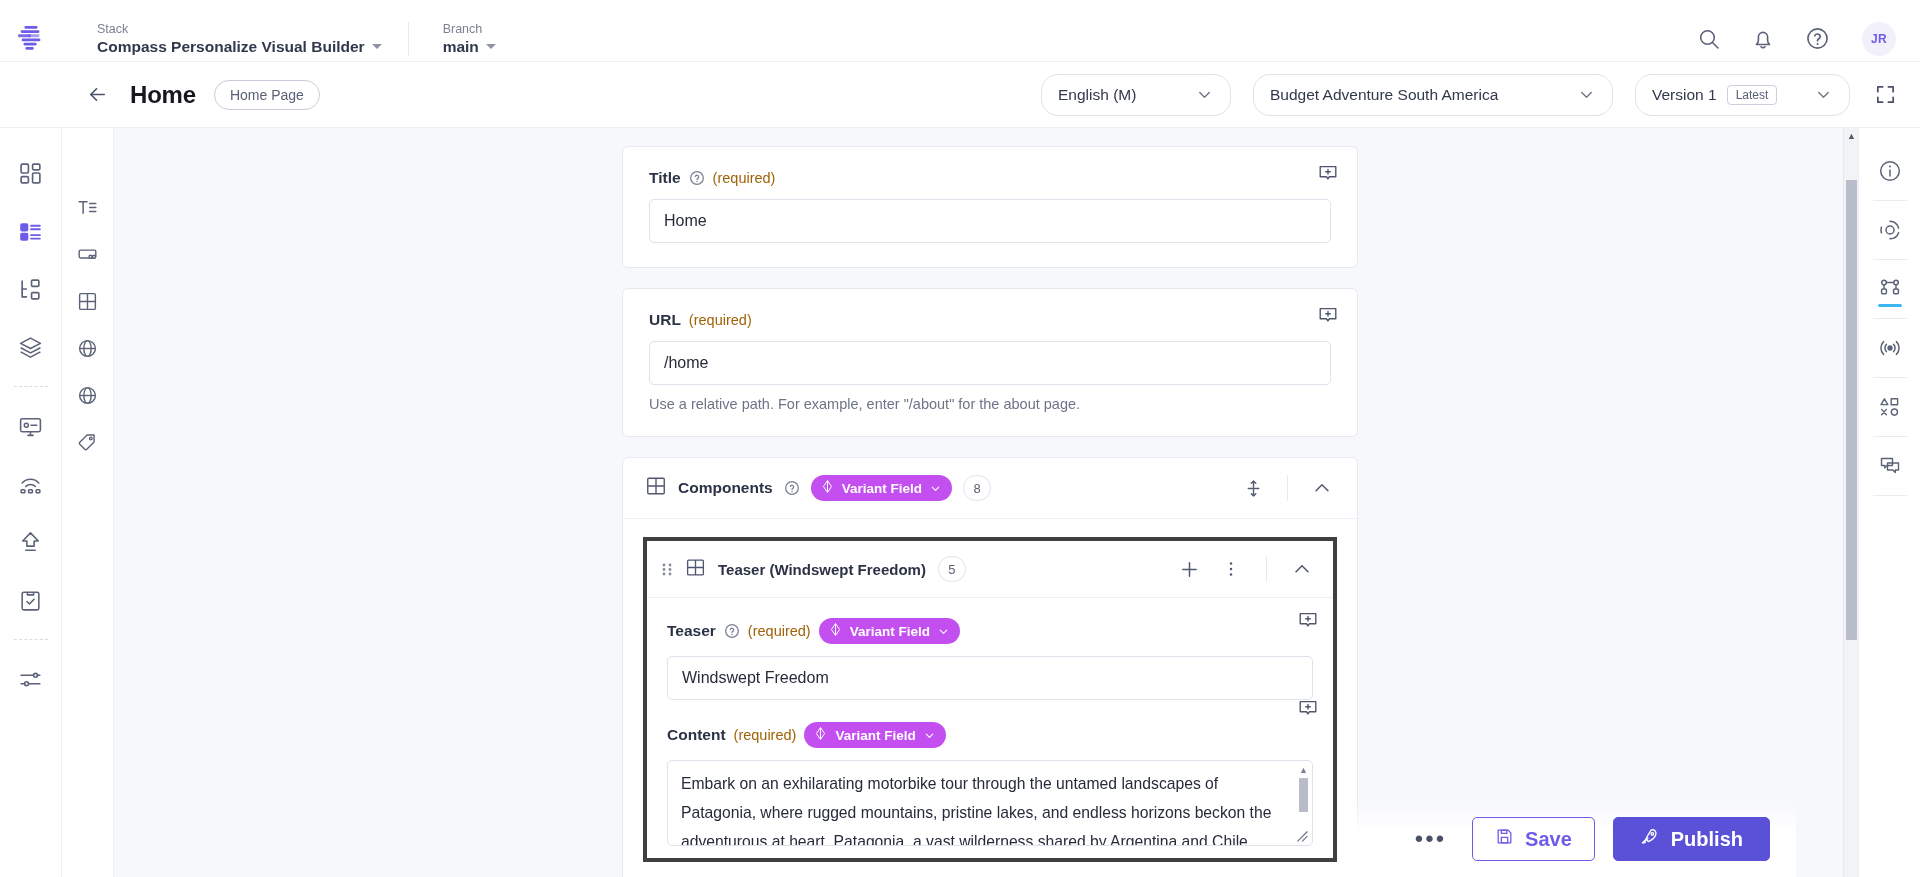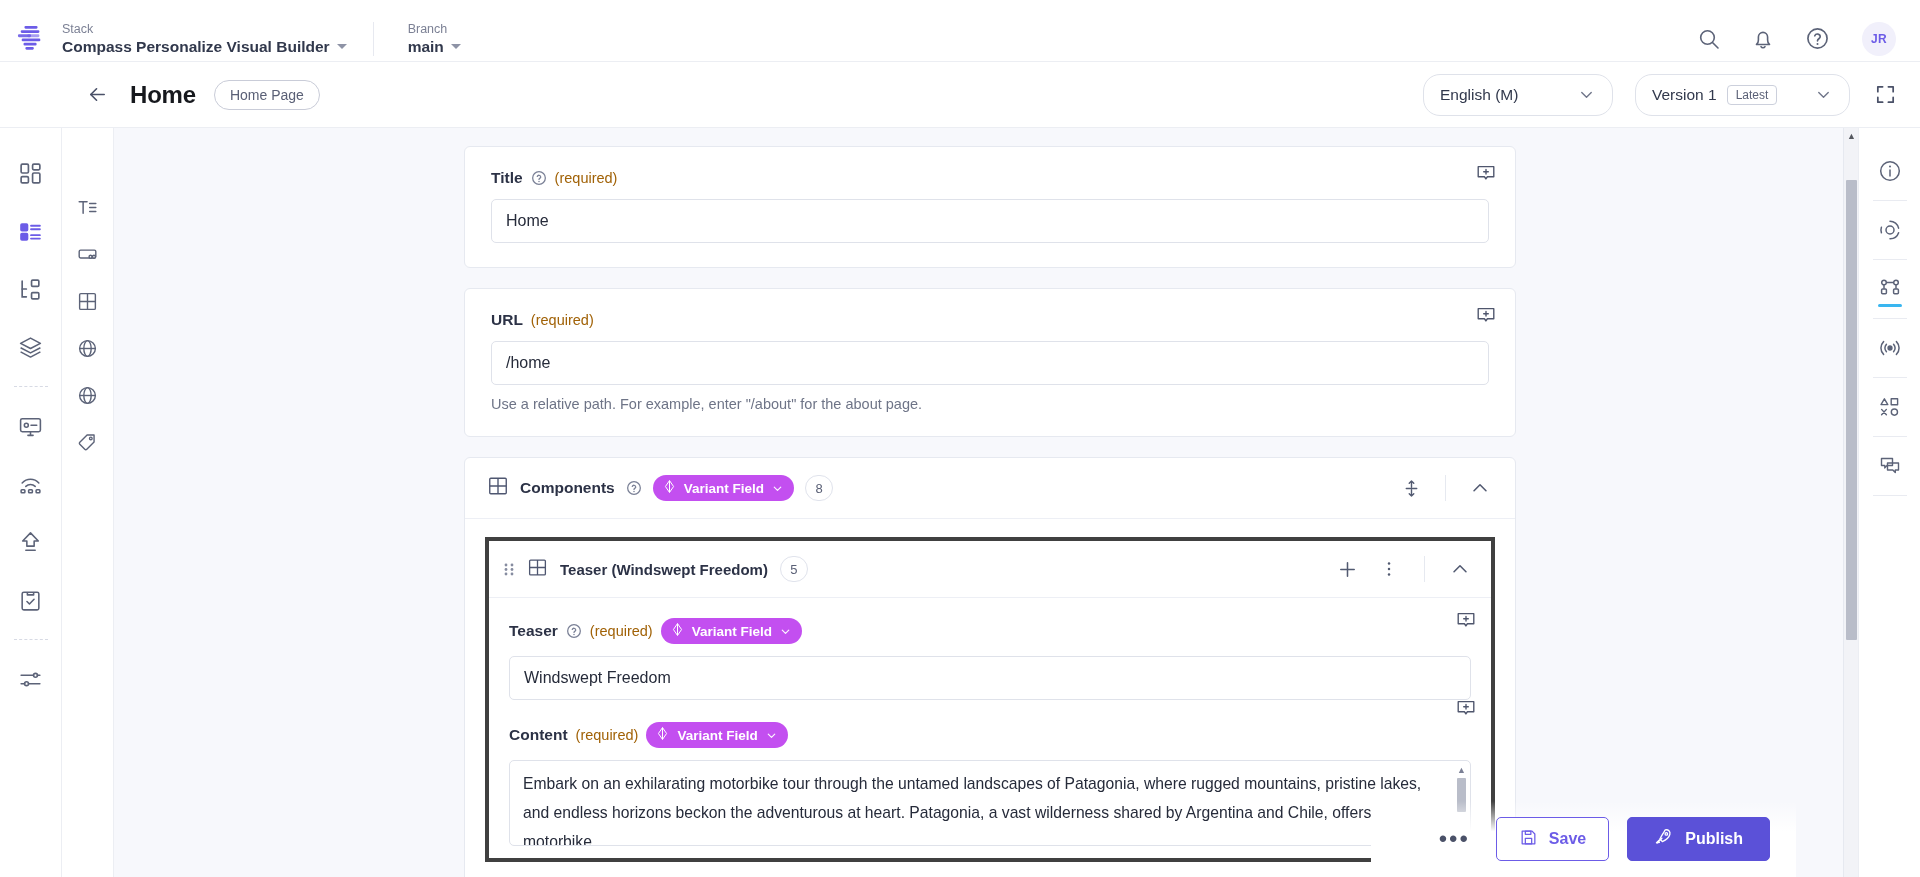--- a/index.html
+++ b/index.html
@@ -12,20 +12,21 @@
   }
   .app { position: relative; width: 1920px; height: 877px; display: flex; flex-direction: column; }
 
   
   .topbar {
     height: 62px; min-height: 62px;
     display: flex; align-items: center;
     background: #fff;
     border-bottom: 1px solid #eceef3;
     padding: 16px 24px 0 0;
+    gap: 35px;
   }
   .logo-wrap { width: 62px; display: flex; align-items: center; justify-content: center; }
   .logo { width: 30px; height: 28px; }
   .hdr-meta { display: flex; align-items: center; height: 100%; }
   .meta-block { padding: 0 26px 0 0; display: flex; flex-direction: column; justify-content: center; gap: 2px; }
   .meta-block.branch { padding-left: 34px; border-left: 1px solid #e7e9f0; height: 34px; justify-content: center; }
   .meta-label { font-size: 12.5px; color: #7c8195; line-height: 14px; }
   .meta-value { font-size: 15.5px; color: #31384c; font-weight: 600; display: flex; align-items: center; gap: 7px; line-height: 18px; }
   .caret-sm { width: 0; height: 0; border-left: 5px solid transparent; border-right: 5px solid transparent; border-top: 5px solid #8e93a6; display: inline-block; }
   .hdr-spacer { flex: 1; }
@@ -100,21 +101,21 @@
   .rail2-icon {
     width: 52px; height: 47px; display: flex; align-items: center; justify-content: center;
     color: #5c6378; cursor: pointer;
   }
 
   
   .main {
     flex: 1; background: #f7f8fc; position: relative; overflow: hidden;
     display: flex; justify-content: center;
   }
-  .form-col { width: 1052px; padding-top: 18px; margin-left: 8px; }
+  .form-col { width: 736px; padding-top: 18px; margin-left: 8px; }
 
   .card {
     background: #fff; border: 1px solid #e6e9f0; border-radius: 6px;
     margin-bottom: 20px; position: relative;
   }
   .card-pad { padding: 22px 26px 24px 26px; }
 
   .field-label-row { display: flex; align-items: center; gap: 8px; margin-bottom: 12px; }
   .field-label { font-size: 15.5px; font-weight: 700; color: #2c3246; }
   .req { font-size: 14.5px; color: #a16207; font-weight: 400; }
@@ -217,21 +218,21 @@
   .actionbar {
     position: absolute; right: 62px; bottom: 0; height: 76px;
     display: flex; align-items: center; justify-content: flex-end;
     gap: 18px; padding-right: 26px;
     background: linear-gradient(to top, #ffffff 60%, rgba(255,255,255,0.0));
     padding-left: 60px;
   }
   .dots-btn { color: #4a5168; font-size: 24px; letter-spacing: 2px; cursor: pointer; padding: 0 8px; line-height: 10px; }
   .btn {
     height: 44px; border-radius: 5px; display: inline-flex; align-items: center;
-    gap: 11px; padding: 0 22px; font-size: 16px; font-weight: 700; cursor: pointer;
+    gap: 11px; padding: 0 22px; font-size: 20px; font-weight: 700; cursor: pointer;
     white-space: nowrap;
   }
   .btn-save { border: 1px solid #6c5ce7; background: #fff; color: #6c5ce7; }
   .btn-publish { background: #5b51d8; color: #fff; border: 1px solid #5b51d8; padding: 0 26px; }
 </style>
 </head>
 <body>
 
 <div class="app">
 
@@ -303,20 +304,28 @@
       </div>
       <div class="page-title">Home</div>
       <div class="pill-badge">Home Page</div>
     </div>
 
     <div class="subbar-spacer"></div>
 
     <div class="subbar-right">
       <div class="dd lang">
         <span>English (M)</span>
+        <span class="chev">
+          <svg width="19" height="19" viewBox="0 0 24 24" fill="none" stroke="currentColor" stroke-width="1.7" stroke-linecap="round" stroke-linejoin="round">
+              <path d="M6 9.5l6 6 6-6"></path>
+            </svg>
+        </span>
+      </div>
+      <div class="dd env">
+        <span>Budget Adventure South America</span>
         <span class="chev">
           <svg width="19" height="19" viewBox="0 0 24 24" fill="none" stroke="currentColor" stroke-width="1.7" stroke-linecap="round" stroke-linejoin="round">
               <path d="M6 9.5l6 6 6-6"></path>
             </svg>
         </span>
       </div>
       <div class="dd ver">
         <span class="ver-inner">
           <span>Version 1</span>
           <span class="latest-badge">Latest</span>

